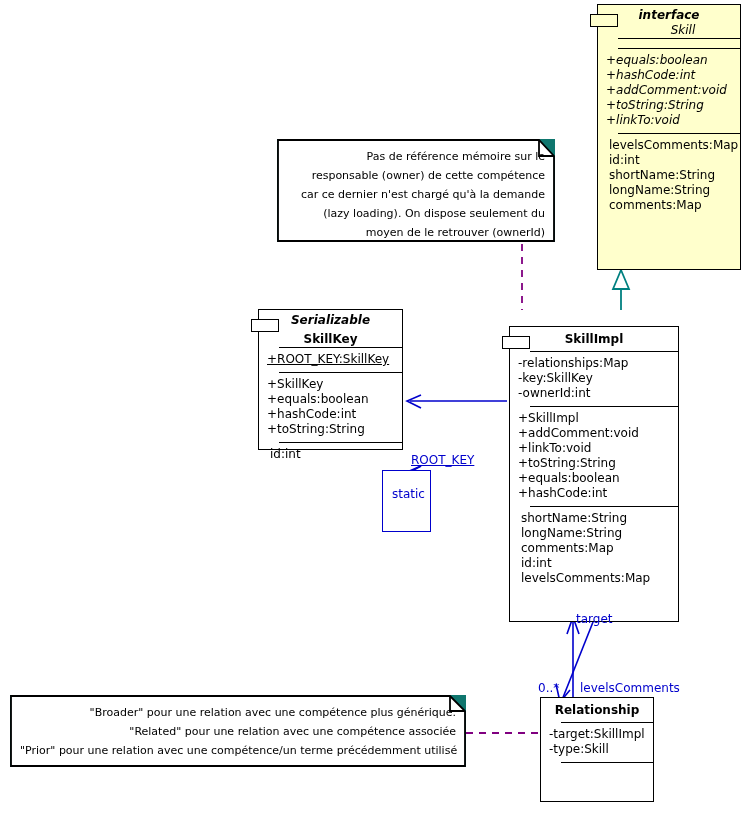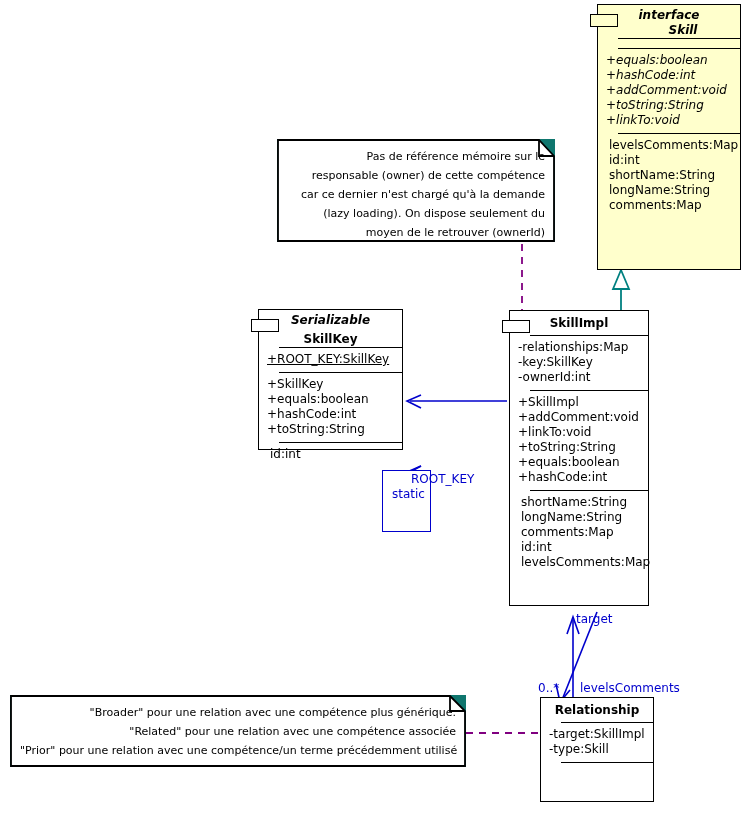--- a/index.html
+++ b/index.html
@@ -61,21 +61,21 @@
     padding-top: 4px;
   }
   .cls-stereo {
     text-align: center;
     font-style: italic;
     font-weight: bold;
     padding-top: 3px;
   }
   .cls-title-ital {
     text-align: center;
-    font-weight: bold;
+    font-weight: normal;
     font-style: italic;
     padding-left: 28px;
   }
 
   .compartment {
     padding: 4px 0 5px 0;
   }
   .compartment .row {
     padding-left: 8px;
     white-space: pre;
@@ -235,21 +235,21 @@
       <div class="row">+equals:boolean</div>
       <div class="row">+hashCode:int</div>
       <div class="row">+toString:String</div>
     </div>
     <div class="sep"></div>
     <div class="compartment">
       <div class="row indent2">id:int</div>
     </div>
   </div>
 
-  <div class="uml-box" style="left:509px; top:310px; width:140px; height:296px;">
+  <div class="uml-box" style="left:509px; top:326px; width:170px; height:296px;">
     <div class="tab"></div>
     <div class="cls-title" style="padding-top:5px;">SkillImpl</div>
     <div class="sep" style="margin-top:4px;"></div>
     <div class="compartment">
       <div class="row">-relationships:Map</div>
       <div class="row">-key:SkillKey</div>
       <div class="row">-ownerId:int</div>
     </div>
     <div class="sep"></div>
     <div class="compartment">
@@ -288,21 +288,21 @@
     </svg>
     <div class="note-body" style="padding:8px 10px 7px 10px;">"Broader" pour une relation avec une compétence plus générique.
 "Related" pour une relation avec une compétence associée
 "Prior" pour une relation avec une compétence/un terme précédemment utilisé</div>
   </div>
 
   <div class="note-blue" style="left:382px; top:470px; width:49px; height:62px;">
     <div class="nb-text">static</div>
   </div>
 
-  <div class="elabel" style="left:411px; top:472px;">ROOT_KEY</div>
+  <div class="elabel" style="left:411px; top:453px;text-decoration:underline;">ROOT_KEY</div>
 
   <div class="elabel" style="left:576px; top:612px;">target</div>
 
   <div class="elabel" style="left:538px; top:681px;">0..*</div>
 
   <div class="elabel" style="left:580px; top:681px;">levelsComments</div>
 
 </div>
 
 </body></html>

